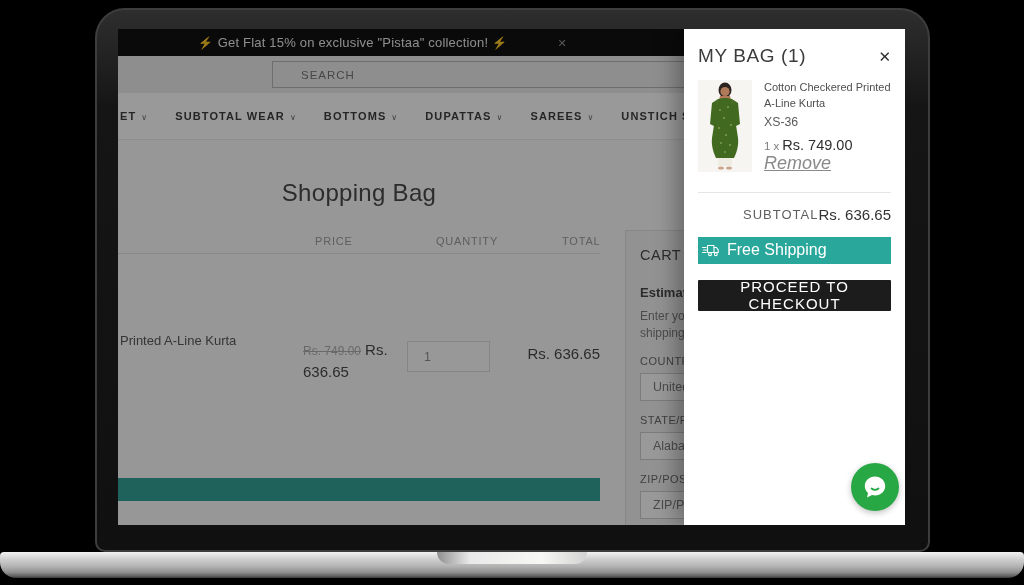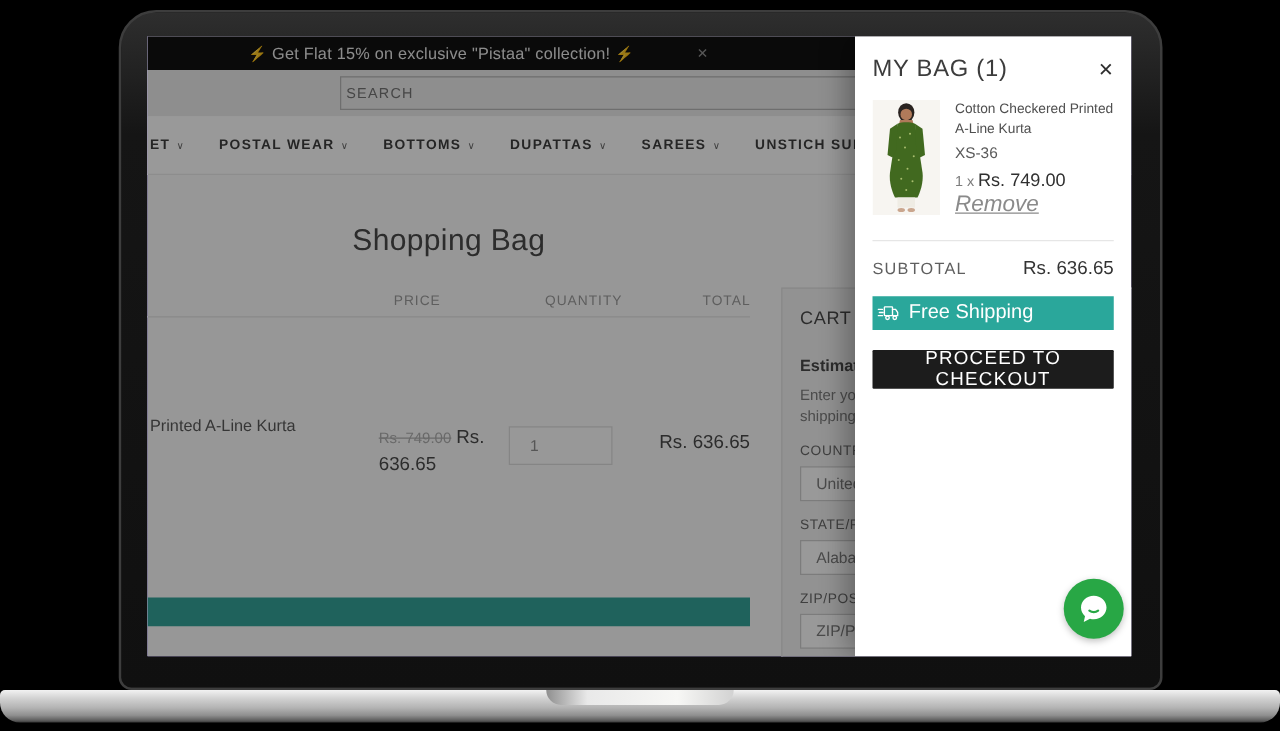--- a/index.html
+++ b/index.html
@@ -19,35 +19,35 @@
     text-align:center;font-size:11px;color:#9a9a9a;letter-spacing:.2px;}
   .base{position:absolute;left:0;top:552px;width:1024px;height:26px;
     background:linear-gradient(180deg,#f2f2f2 0%,#cfcfcf 28%,#b3b3b3 55%,#8f8f8f 78%,#5f5f5f 93%,#3a3a3a 100%);
     border-radius:4px 4px 16px 16px;}
   .notch{position:absolute;left:437px;top:552px;width:150px;height:12px;
     background:linear-gradient(90deg,#8f8f8f,#e9e9e9 22%,#f7f7f5 70%,#d2d2d2);
     border-radius:0 0 14px 14px;}
 
   
   .screen{position:absolute;left:118px;top:29px;width:787px;height:496px;
-    background:#c4b5fd;overflow:hidden;}
+    background:#8b5cf6;overflow:hidden;}
   .page{position:absolute;inset:0;background:#fcfcfc;}
 
   
   .promo{position:absolute;left:0;top:0;width:100%;height:27px;background:#121212;}
   .promo-text{position:absolute;left:0;top:0;width:470px;height:27px;line-height:27px;
     text-align:center;font-size:13px;color:#e9e9e9;letter-spacing:.2px;}
   .bolt{color:var(--gold);font-size:12px;}
   .promo-close{position:absolute;left:436px;top:6px;width:16px;height:16px;line-height:16px;
     text-align:center;color:#8f8f8f;font-size:11px;cursor:pointer;}
 
   
   .site-header{position:absolute;left:0;top:27px;width:100%;height:37px;background:#ededed;}
   .search{position:absolute;left:154px;top:5px;width:444px;height:27px;border:1px solid #b7b7b7;
-    background:transparent;font-size:11.5px;color:#555;letter-spacing:1px;padding-left:4px;
+    background:transparent;font-size:11.5px;color:#555;letter-spacing:1px;padding-left:28px;
     font-family:"Liberation Sans", sans-serif;}
 
   
   .nav{position:absolute;left:0;top:64px;width:100%;height:47px;background:#ffffff;
     display:flex;align-items:center;gap:27px;padding-left:2px;
     border-bottom:1px solid #ececec;}
   .nav-item{font-size:11px;font-weight:bold;color:#3f3f3f;letter-spacing:1.1px;
     white-space:nowrap;cursor:pointer;}
   .nav-item .chev{font-size:8px;color:#6a6a6a;margin-left:5px;font-weight:normal;}
 
@@ -92,21 +92,21 @@
   .d-item{margin-top:13px;display:flex;gap:12px;}
   .d-thumb{width:54px;height:92px;flex:0 0 54px;cursor:pointer;}
   .d-info{flex:1;}
   .d-name{font-size:11px;color:#4f4f4f;line-height:1.45;cursor:pointer;}
   .d-variant{margin-top:3px;font-size:12.3px;color:#5a5a5a;}
   .d-priceline{margin-top:8px;font-size:14.5px;color:#2f2f2f;}
   .d-priceline .qx{font-size:11.5px;color:#7d7d7d;margin-right:3px;}
   .d-remove{margin-top:0;display:inline-block;font-size:18px;color:#8a8a8a;
     text-decoration:underline;cursor:pointer;font-style:italic;}
   .d-divider{margin-top:18px;border-top:1px solid #e6e6e6;}
-  .d-subtotal{padding:13px 0 14px;display:flex;justify-content:space-between;align-items:center;}
+  .d-subtotal{padding:13px 0 14px;display:flex;justify-content:flex-end;align-items:center;}
   .d-sub-label{font-size:13px;color:#5f5f5f;letter-spacing:1px;}
   .d-sub-value{font-size:15px;color:#333;}
   .d-freeship{height:27px;background:var(--teal);display:flex;align-items:center;gap:8px;
     padding-left:4px;color:#fff;font-size:16px;}
   .d-btn{margin-top:16px;width:100%;height:31px;display:flex;align-items:center;justify-content:center;
     font-size:15px;letter-spacing:1px;cursor:pointer;border:none;border-radius:1px;
     font-family:"Liberation Sans", sans-serif;}
   .d-checkout{background:var(--checkout-black);color:#fff;}
   .d-viewbag{background:var(--yellow);color:#3e3e3e;}
   .chat-fab{position:absolute;right:6px;bottom:14px;width:48px;height:48px;border-radius:50%;
@@ -135,21 +135,21 @@
 
       <div class="site-header">
         <input class="search" type="text" placeholder="SEARCH" style="">
       </div>
 
       <nav class="nav">
         <span class="nav-item">
           <span>ET</span><span class="chev">∨</span>
         </span>
         <span class="nav-item">
-          <span>POSTAL WEAR</span><span class="chev">∨</span>
+          <span>SUBTOTAL WEAR</span><span class="chev">∨</span>
         </span>
         <span class="nav-item">
           <span>BOTTOMS</span><span class="chev">∨</span>
         </span>
         <span class="nav-item">
           <span>DUPATTAS</span><span class="chev">∨</span>
         </span>
         <span class="nav-item">
           <span>SAREES</span><span class="chev">∨</span>
         </span>

